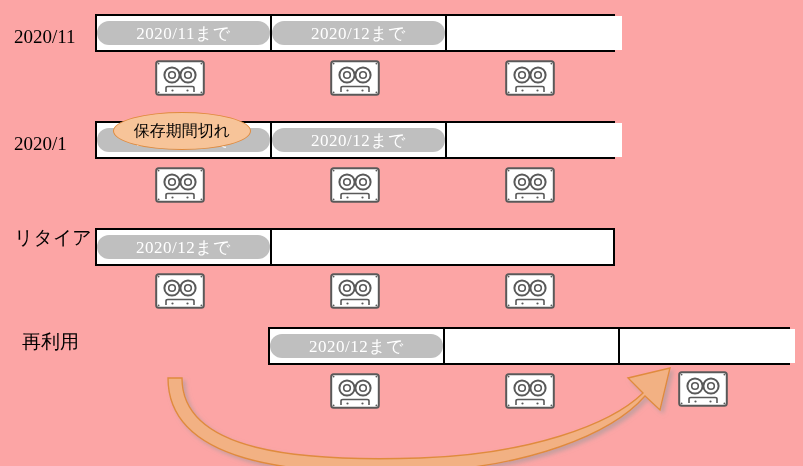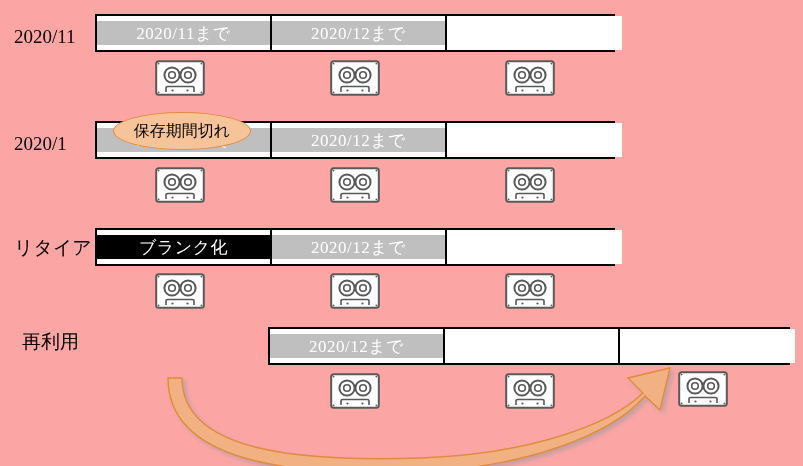--- a/index.html
+++ b/index.html
@@ -51,20 +51,21 @@
   
   .band {
     position: absolute;
     left: 0;
     right: 0;
     top: 5px;
     bottom: 5px;
     display: flex;
     align-items: center;
     justify-content: center;
+    border-radius: 12px;
   }
   .band.grey  { background: #bfbfbf; }
   .band.black { background: #000000; }
   .band.empty { background: transparent; }
 
   .band-text {
     font-family: "Liberation Serif", "DejaVu Serif", serif;
     font-size: 17px;
     color: #ffffff;
     line-height: 1;
@@ -239,28 +240,23 @@
       <circle cx="46.4" cy="32.4" r="0.9" fill="#595959"></circle>
     <circle cx="17" cy="15" r="7.6" fill="none" stroke="#595959" stroke-width="2"></circle>
     <circle cx="17" cy="15" r="3.3" fill="none" stroke="#595959" stroke-width="1.6"></circle>
     <circle cx="33" cy="15" r="7.6" fill="none" stroke="#595959" stroke-width="2"></circle>
     <circle cx="33" cy="15" r="3.3" fill="none" stroke="#595959" stroke-width="1.6"></circle>
     <path d="M11 32 L11 28 Q11 26.5 12.8 26.5 L37.2 26.5 Q39 26.5 39 28 L39 32" fill="none" stroke="#595959" stroke-width="1.6"></path>
     <circle cx="17.5" cy="30.5" r="1.1" fill="#595959"></circle>
       <circle cx="32.5" cy="30.5" r="1.1" fill="#595959"></circle>
   </svg>
 
-  <div class="row-label" style="left:14px; top:238px;">リタイア</div>
+  <div class="row-label" style="left:14px; top:228px;">リタイア</div>
 
   <div class="rack" style="left:95px; top:228px; width:520px;">
-    <div class="slot">
-      <div class="band black">
-        <span class="band-text">ブランク化</span>
-      </div>
-    </div>
     <div class="slot">
       <div class="band grey">
         <span class="band-text">2020/12まで</span>
       </div>
     </div>
     <div class="slot">
       <div class="band empty">
         <span class="band-text"></span>
       </div>
     </div>

